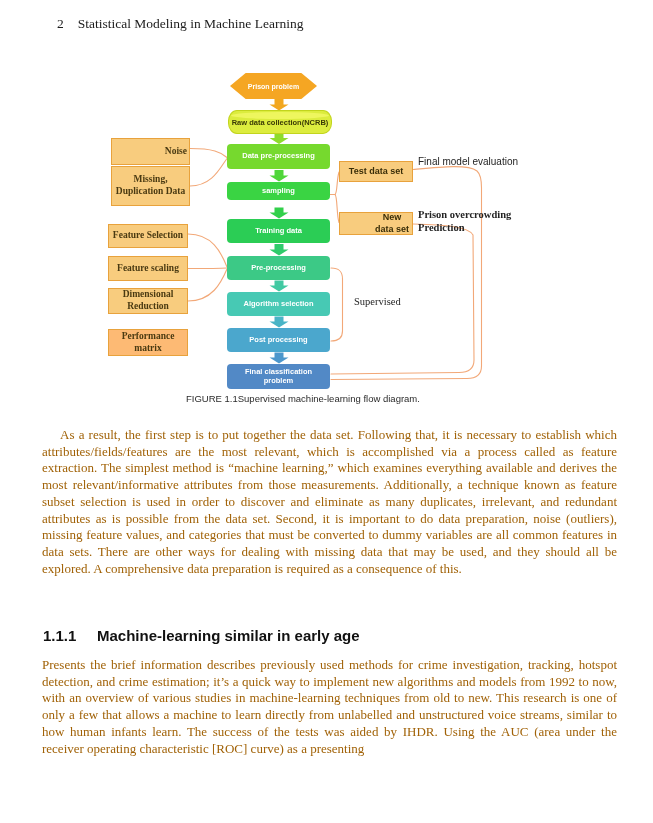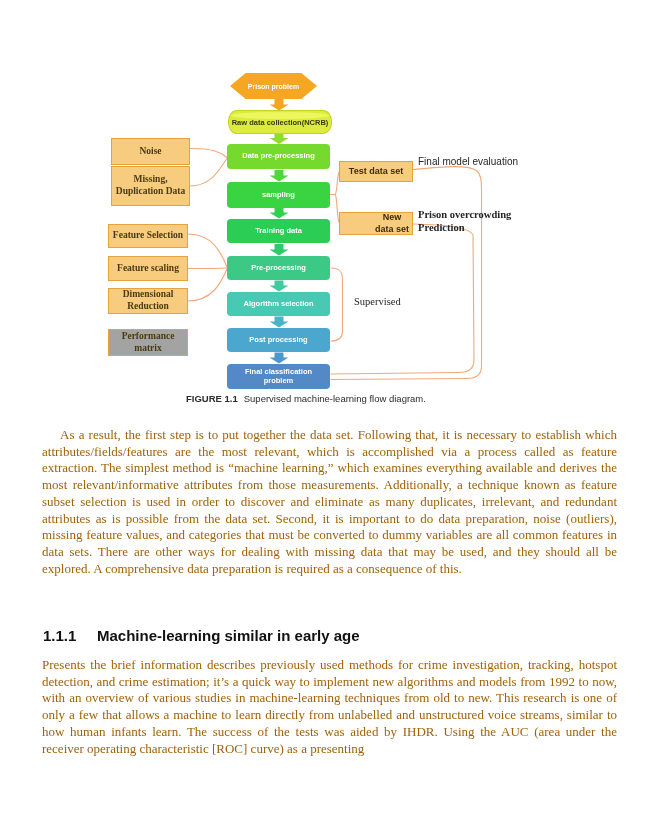--- a/index.html
+++ b/index.html
@@ -37,39 +37,42 @@
   }
   .side.sans{font-family:"Liberation Sans",sans-serif;font-size:9px;color:#3a2e08;}
   .ann{position:absolute;z-index:2;color:#242424;}
   .ann-sans{font-family:"Liberation Sans",sans-serif;font-size:10px;}
   .ann-serif{font-size:10.5px;}
   .ann-serif-b{font-size:10.5px;font-weight:bold;line-height:1.25;}
   .caption{
     position:absolute;left:186px;top:393px;z-index:2;
     font-family:"Liberation Sans",sans-serif;font-size:9.5px;color:#2b2b2b;
   }
-  .caption .cap-label{font-weight:bold;margin-right:6px;}
+  .caption .cap-label{font-weight:normal;}
   
   .para{
     position:absolute;left:42px;width:575px;margin:0;
     font-size:13px;line-height:16.7px;text-align:justify;color:#a16207;
   }
   .p1{top:427px;text-indent:18px;}
   .p2{top:657px;}
   .section-heading{
     position:absolute;left:43px;top:627px;margin:0;
     font-family:"Liberation Sans",sans-serif;font-size:15px;font-weight:600;color:#111;
   }
   .section-heading .sec-num{display:inline-block;width:54px;}
 </style>
 </head>
 <body>
 
 <div class="page">
 
+  <div class="running-head">
+    <span class="num">2</span><span>Statistical Modeling in Machine Learning</span>
+  </div>
 
   <div>
 
     <svg class="diagram-svg" width="653" height="420" viewBox="0 0 653 420">
 
       <g fill="none" stroke-width="1.1" stroke-linecap="round" stroke="#F2A878">
         <path d="M190,148.5 C213,148.5 221,152 227,157.5"></path>
         <path d="M190,186 C213,186 221,166 227,158.5"></path>
         <path d="M188,234 C212,234 221,252 227,267"></path>
         <path d="M188,268.5 C205,268.5 218,268.5 227,268"></path>
@@ -97,55 +100,55 @@
     </div>
 
     <div class="node cyl" style="background-color: rgb(220, 236, 62);">
       <div class="cyl-top" style="background-color: rgb(238, 246, 94);"></div>
       <span class="lbl">Raw data collection(NCRB)</span>
     </div>
 
     <div class="node flow" style="top: 144px; height: 25px; background-color: rgb(118, 217, 46);">
         <span>Data pre-processing</span>
       </div>
-    <div class="node flow" style="top: 182px; height: 26px; background-color: rgb(58, 212, 67);">
+    <div class="node flow" style="top: 182px; height: 18px; background-color: rgb(58, 212, 67);">
         <span>sampling</span>
       </div>
     <div class="node flow" style="top: 219px; background-color: rgb(43, 205, 85);">
         <span>Training data</span>
       </div>
     <div class="node flow" style="top: 256px; background-color: rgb(60, 201, 134);">
         <span>Pre-processing</span>
       </div>
     <div class="node flow" style="top: 292px; background-color: rgb(71, 201, 180);">
         <span>Algorithm selection</span>
       </div>
     <div class="node flow" style="top: 328px; background-color: rgb(75, 167, 205);">
         <span>Post processing</span>
       </div>
     <div class="node flow" style="top: 364px; height: 25px; background-color: rgb(82, 137, 198);">
         <span>Final classification problem</span>
       </div>
 
-    <div class="node side" style="left: 111px; top: 138px; width: 79px; height: 27px; background-color: rgb(248, 204, 126);">
+    <div class="node side" style="left: 111px; top: 138px; width: 79px; height: 27px; background-color: rgb(248, 204, 126); justify-content: flex-end;">
         <span>Noise</span>
       </div>
     <div class="node side" style="left: 111px; top: 166px; width: 79px; height: 40px; background-color: rgb(248, 204, 126);">
         <span>Missing, Duplication Data</span>
       </div>
     <div class="node side" style="left: 108px; top: 224px; width: 80px; height: 24px; background-color: rgb(248, 204, 126);">
         <span>Feature Selection</span>
       </div>
     <div class="node side" style="left: 108px; top: 256px; width: 80px; height: 25px; background-color: rgb(248, 204, 126);">
         <span>Feature scaling</span>
       </div>
     <div class="node side" style="left: 108px; top: 288px; width: 80px; height: 26px; background-color: rgb(248, 204, 126);">
         <span>Dimensional Reduction</span>
       </div>
-    <div class="node side" style="left: 108px; top: 329px; width: 80px; height: 27px; background-color: #a3a3a3;">
+    <div class="node side" style="left: 108px; top: 329px; width: 80px; height: 27px; background-color: #fdba74;">
         <span>Performance matrix</span>
       </div>
 
     <div class="node side sans" style="left: 339px; top: 161px; width: 74px; height: 21px; background-color: rgb(248, 204, 126);">
         <span>Test data set</span>
       </div>
     <div class="node side sans" style="left: 339px; top: 212px; width: 74px; height: 23px; background-color: rgb(248, 204, 126); padding-left: 34px;">
         <span>New data set</span>
       </div>
 

